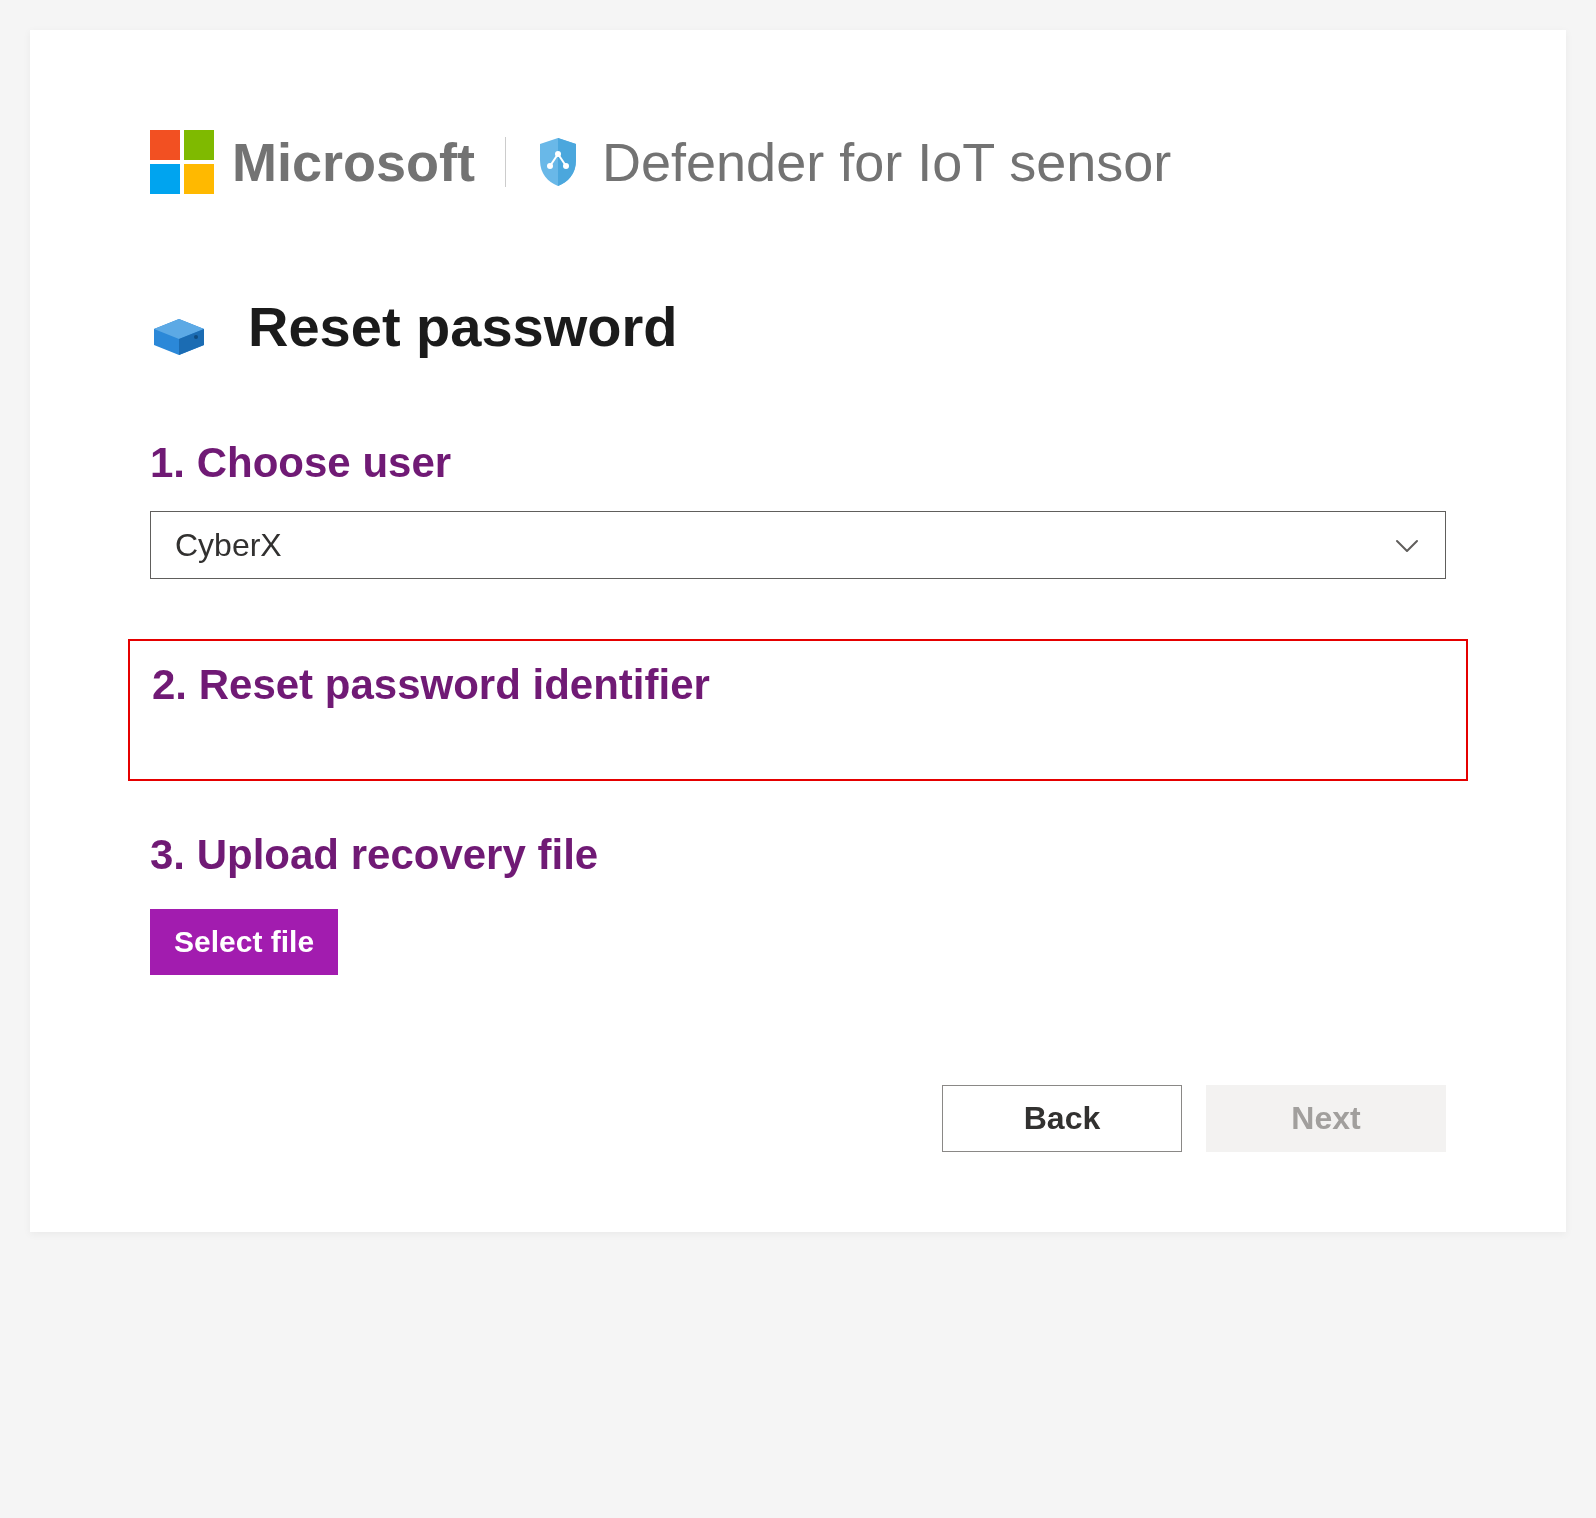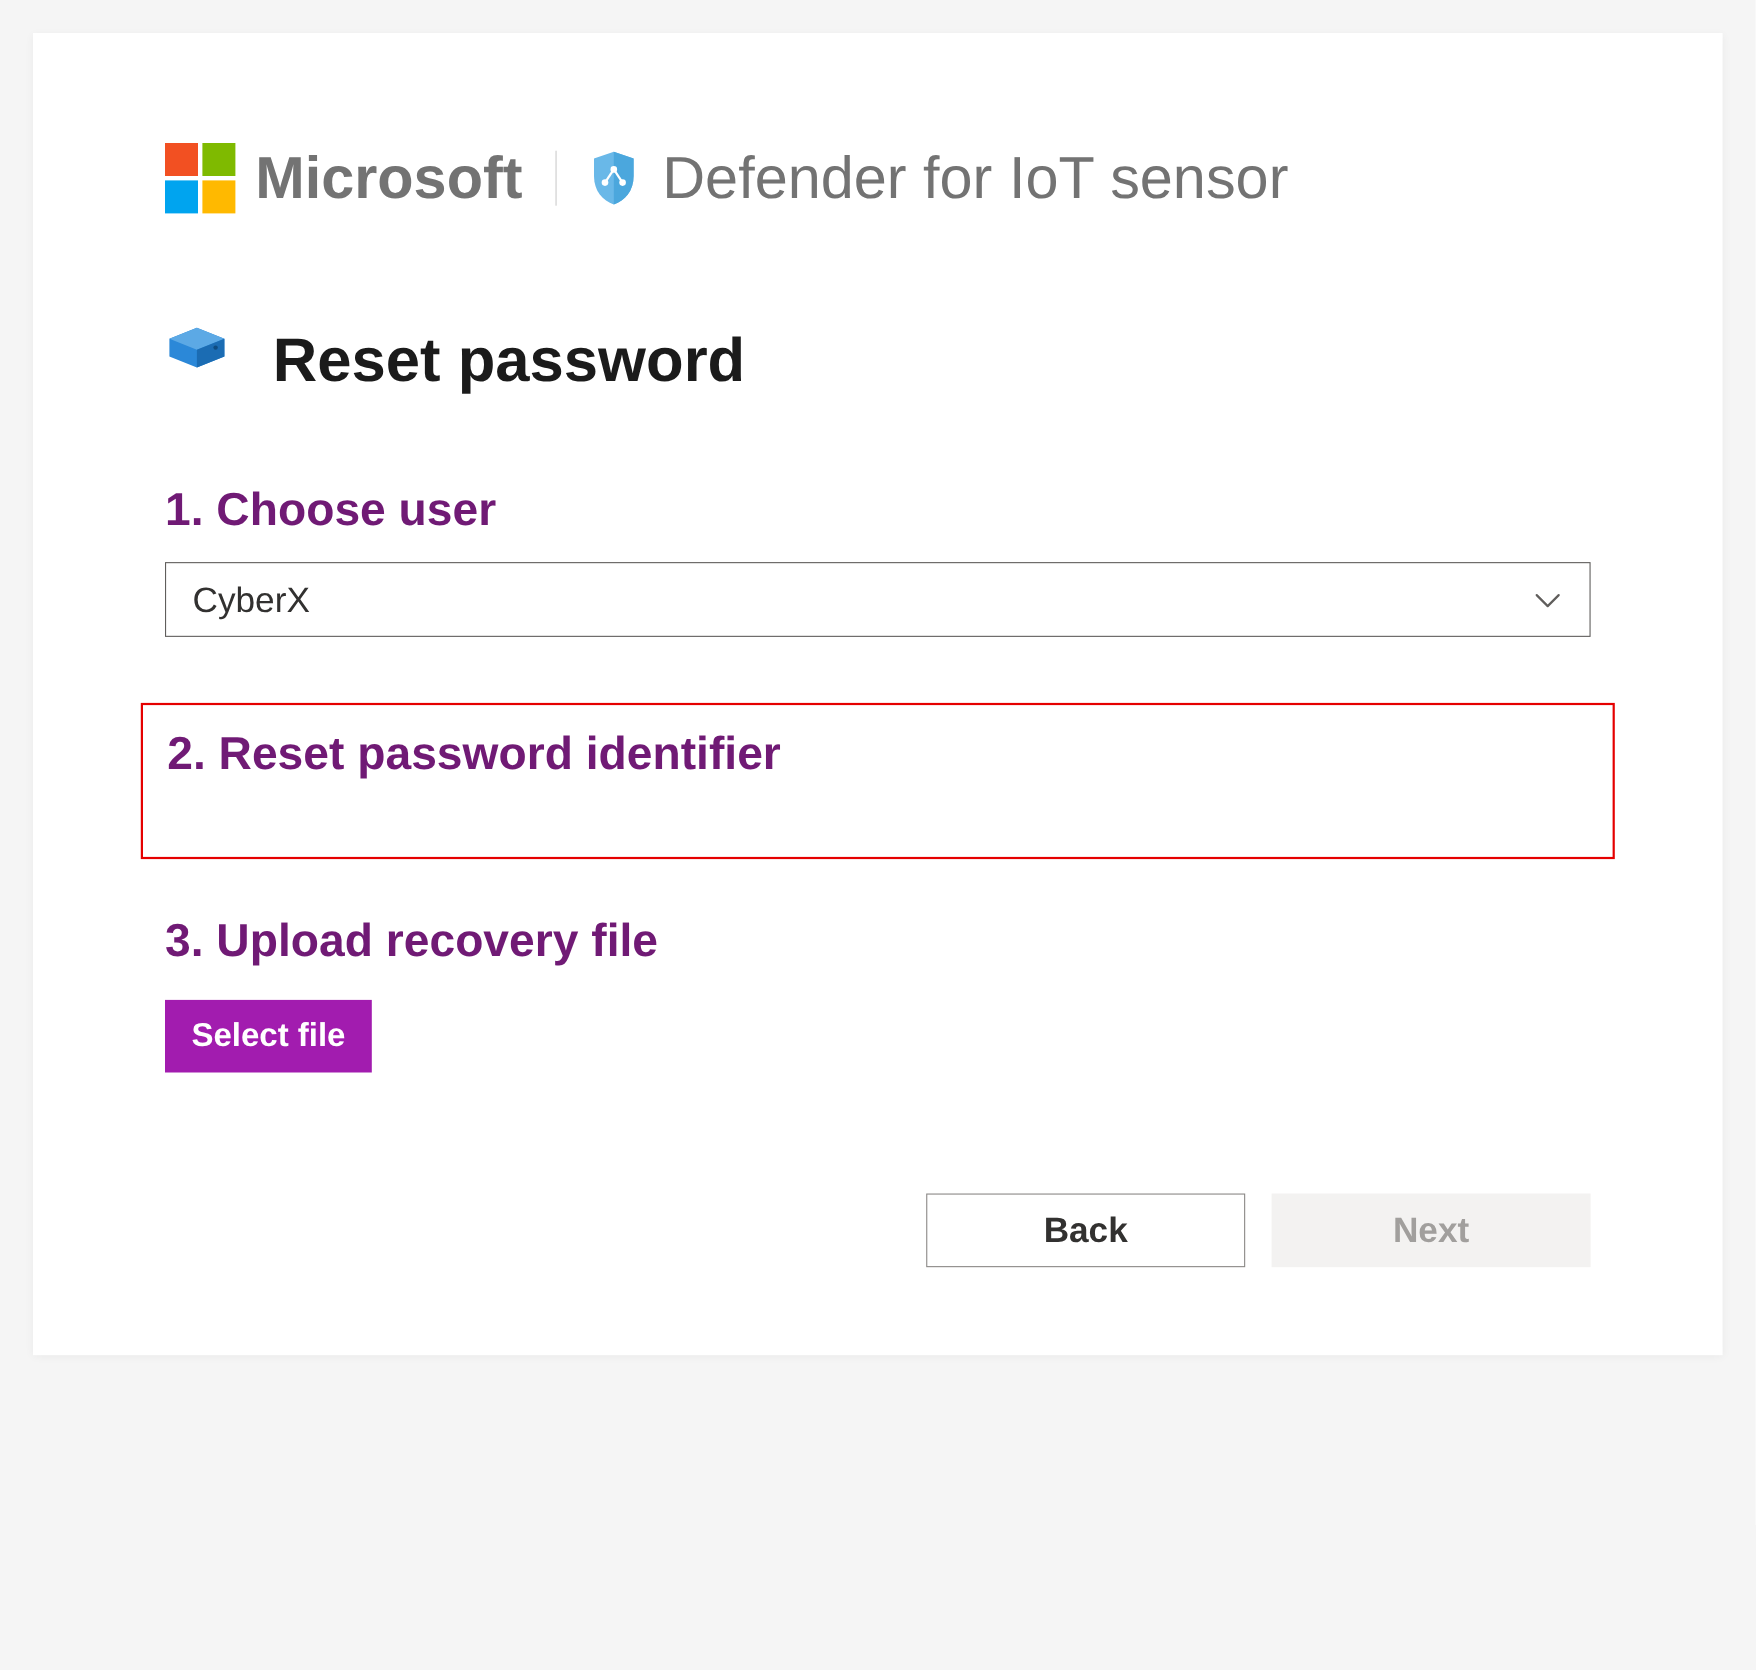--- a/index.html
+++ b/index.html
@@ -58,21 +58,21 @@
       height: 52px;
       margin-right: 22px;
     }
     .product-text {
       font-size: 54px;
       font-weight: 400;
       color: #737373;
     }
     .title-row {
       display: flex;
-      align-items: flex-start;
+      align-items: flex-end;
       margin-bottom: 80px;
     }
     .sensor-icon {
       width: 58px;
       height: 44px;
       margin-right: 40px;
     }
     .page-title {
       font-size: 56px;
       font-weight: 600;
@@ -142,21 +142,21 @@
     .footer {
       display: flex;
       justify-content: flex-end;
       gap: 24px;
       margin-top: 110px;
     }
     .btn {
       font-size: 32px;
       font-weight: 600;
       padding: 14px 0;
-      width: 290px;
+      width: 240px;
       text-align: center;
       font-family: inherit;
       cursor: pointer;
     }
     .btn-back {
       background: #ffffff;
       border: 1px solid #8a8886;
       color: #323130;
     }
     .btn-next {

